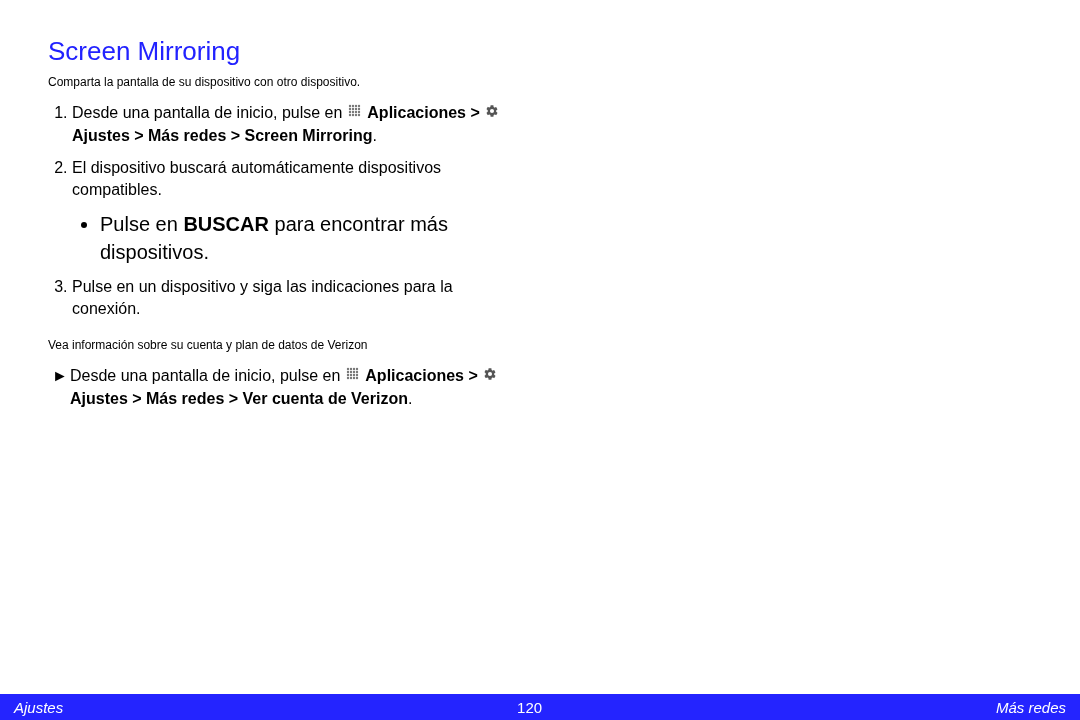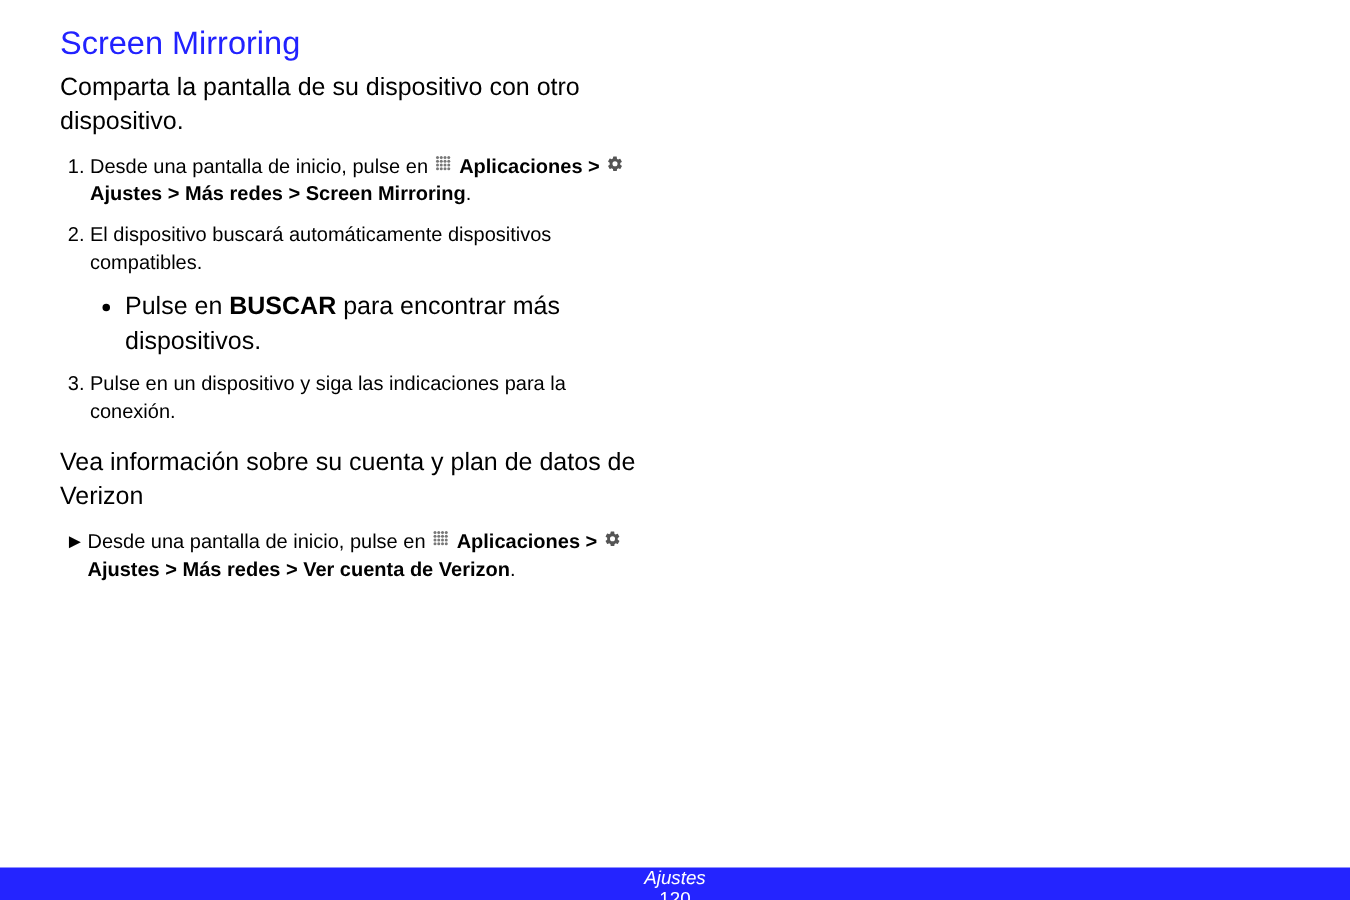--- a/index.html
+++ b/index.html
@@ -12,32 +12,32 @@
     overflow: hidden;
   }
   .page {
     position: relative;
     width: 1080px;
     height: 720px;
     box-sizing: border-box;
   }
   .content {
     box-sizing: border-box;
-    padding: 8px 40px 50px 48px;
+    padding: 25px 40px 50px 48px;
     width: 560px;
   }
   h2.section-title {
     color: #2222ff;
     font-size: 26px;
     font-weight: 400;
     margin: 10px 0 6px;
     line-height: 1.25;
   }
   p.intro {
-    font-size: 20px;
+    font-size: 12px;
     margin: 0 0 12px;
     line-height: 1.35;
   }
   ol {
     list-style: decimal;
     padding-left: 24px;
     margin: 0 0 16px;
   }
   ol > li {
     font-size: 16px;
@@ -79,21 +79,20 @@
     left: 0; right: 0; bottom: 0;
     height: 26px;
     background: #2424ff;
     color: #fff;
     display: flex;
     align-items: center;
     justify-content: space-between;
     padding: 0 14px;
     font-size: 15px;
     font-style: italic;
-    flex-direction: column;
   }
   .footer .center {
     font-style: normal;
   }
 </style>
 </head>
 <body>
 
 <div class="page">
 

